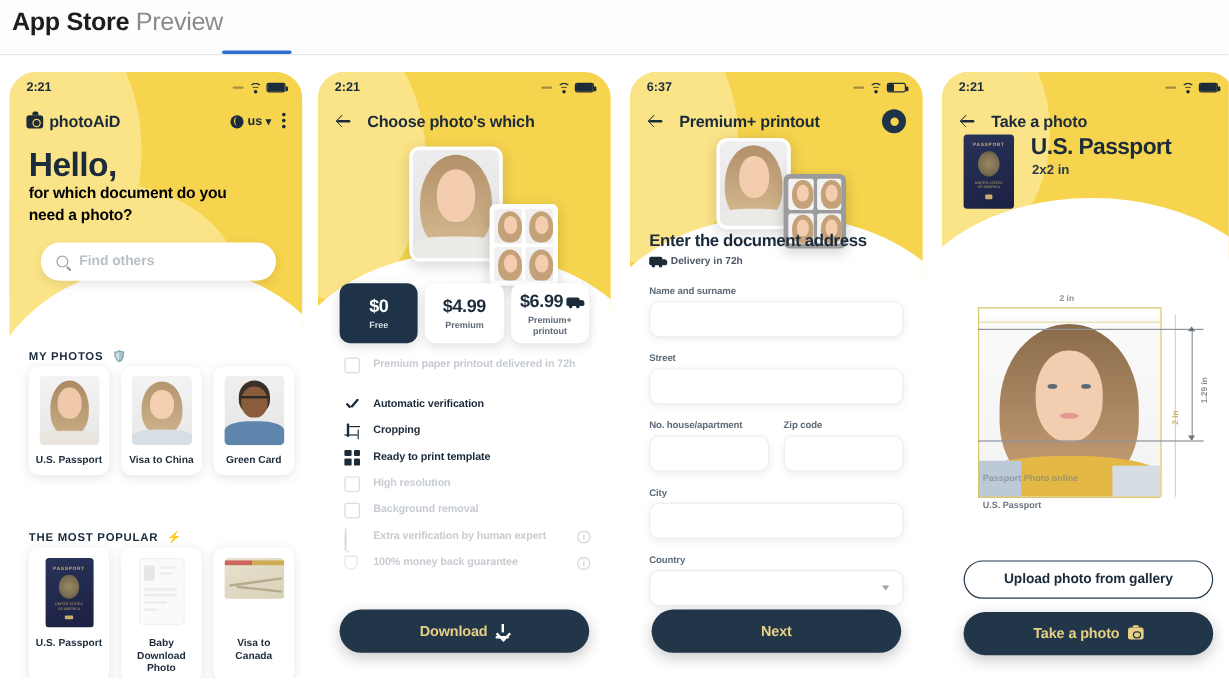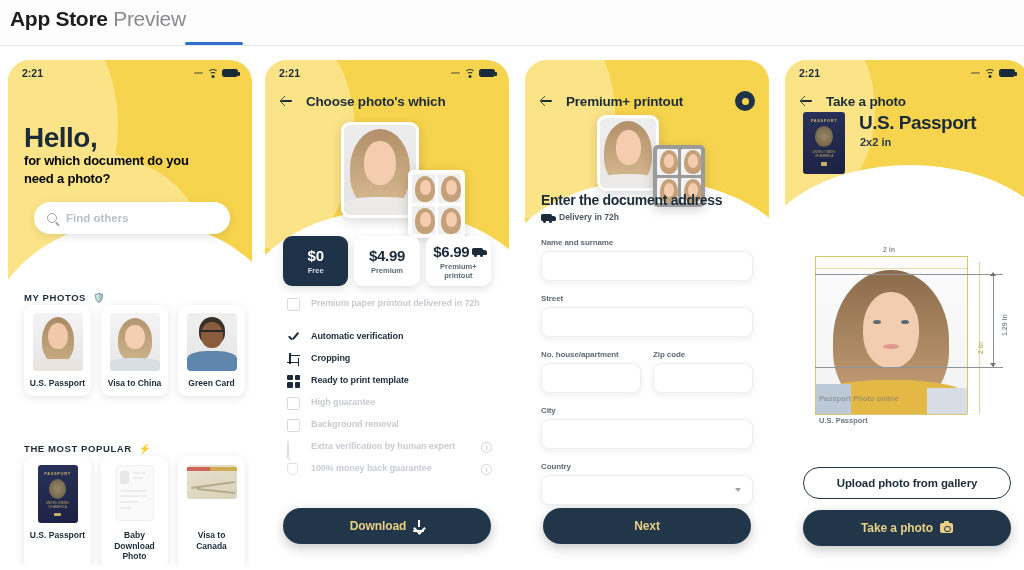--- a/index.html
+++ b/index.html
@@ -287,20 +287,37 @@
               <i></i>
               <i></i>
               <i></i>
             </span>
           <span class="batt">
               <span style="width:100%"></span>
             </span>
         </span>
       </div>
 
+      <div class="brandrow" style="z-index:5;">
+        <div class="brand">
+          <span class="cam-icon"></span>
+          <span class="brand-name">photoAiD</span>
+        </div>
+        <div class="spacer"></div>
+        <div class="locale">
+          <span class="globe"></span>
+          <span>us</span>
+          <span class="caret">▾</span>
+        </div>
+        <div class="kebab">
+            <i></i>
+            <i></i>
+            <i></i>
+          </div>
+      </div>
 
       <div class="hello" style="z-index:5;">Hello,</div>
       <div class="subhello" style="z-index:5;">for which document do you need a photo?</div>
 
       <div class="searchbar" style="z-index:5;">
         <span class="mag"></span>
         <span class="search-ph">Find others</span>
       </div>
 
       <div style="position:absolute; left:16px; top:227px; z-index:6;">
@@ -496,21 +513,21 @@
               <span></span>
               <span></span>
               <span></span>
             </span>
           <span class="ft">Ready to print template</span>
         </div>
         <div class="feat off">
           <span class="fi">
               <span class="icon-stroke"></span>
             </span>
-          <span class="ft">High guarantee</span>
+          <span class="ft">High resolution</span>
         </div>
         <div class="feat off">
           <span class="fi">
               <span class="icon-stroke"></span>
             </span>
           <span class="ft">Background removal</span>
         </div>
         <div class="feat off">
           <span class="fi"><span class="ic-mag"></span></span>
           <span class="ft">Extra verification by human expert</span>
@@ -532,20 +549,34 @@
           </span>
       </div>
     </div>
 
     <div class="phone p3">
       <div class="yellow-head" style="height:175px;">
         <div class="blob-light" style="left:-60px; top:-50px; width:150px; height:210px;"></div>
       </div>
       <div class="white-curve" style="left:-30px; top:120px; width:310px; height:105px;"></div>
 
+      <div class="statusbar" style="position:relative; z-index:5;">
+        <span>6:37</span>
+        <span class="sb-right">
+          <span class="sb-dash"></span>
+          <span class="wifi">
+              <i></i>
+              <i></i>
+              <i></i>
+            </span>
+          <span class="batt">
+              <span style="width:38%"></span>
+            </span>
+        </span>
+      </div>
 
       <div class="navrow" style="z-index:6;">
         <span class="backarrow"></span>
         <span class="navtitle">Premium+ printout</span>
         <span class="circle-btn">
             <i></i>
           </span>
       </div>
 
       <div class="photo-preview" style="left:72px; top:55px; width:62px; height:76px; z-index:5;">

